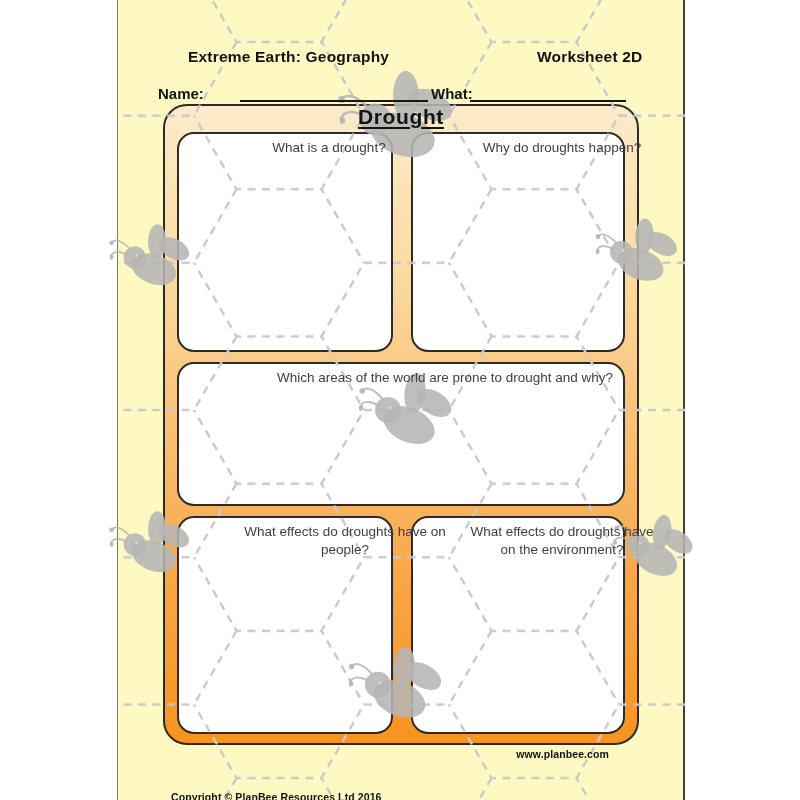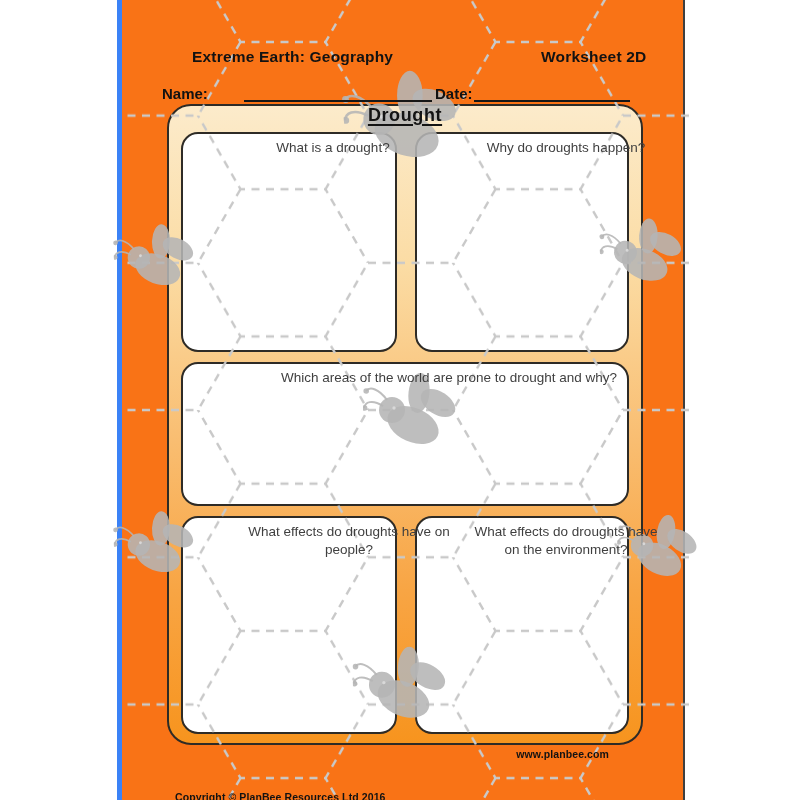--- a/index.html
+++ b/index.html
@@ -1,19 +1,19 @@
 <!DOCTYPE html>
 <html><head>
 <meta charset="utf-8">
 <style>
   html,body{margin:0;padding:0;background:#ffffff;}
   .canvas{position:relative;width:800px;height:800px;background:#ffffff;overflow:hidden;
           font-family:"Liberation Sans",sans-serif;color:#121212;}
-  .page{position:absolute;left:117px;top:0;width:568px;height:800px;background:#f97316;
-        border-left:5px solid #3b82f6;border-right:2px solid #3f3f3f;box-sizing:border-box;}
+  .page{position:absolute;left:117px;top:0;width:568px;height:800px;background:#fef9c3;
+        border-left:1px solid #3b82f6;border-right:2px solid #3f3f3f;box-sizing:border-box;}
 
   
   .layer-bg{z-index:1}
 
   
   .hdr{position:absolute;font-weight:bold;font-size:15.5px;letter-spacing:.2px;z-index:5;}
   .hdr-left{left:70px;top:48px;}
   .hdr-right{left:403px;top:48px;margin-left:16px;}
   .fieldlabel{position:absolute;font-weight:bold;font-size:15px;z-index:5;}
   .name-label{left:40px;top:85px;}
@@ -24,21 +24,21 @@
   .footer{position:absolute;top:748px;font-weight:bold;font-size:10.5px;z-index:5;letter-spacing:.1px;}
   .footer-left{left:53px;margin-top:43px;}
   .footer-right{right:74px;}
 
   
   .frame{position:absolute;left:45px;top:104px;width:476px;height:641px;box-sizing:border-box;
          border:2.5px solid #2e2b26;border-radius:24px;
          background:linear-gradient(180deg,#fcebcb 0%,#fbdca4 25%,#f9be72 52%,#f8a544 76%,#f7941e 100%);
          z-index:1;}
   .sheet-title{position:absolute;left:45px;top:105px;width:476px;text-align:center;z-index:5;
-         font-size:18px;font-weight:bold;letter-spacing:.6px;color:#141414;
+         font-size:21px;font-weight:bold;letter-spacing:.6px;color:#141414;
          text-decoration:underline;text-decoration-thickness:2px;text-underline-offset:3px;}
 
   .abox{position:absolute;box-sizing:border-box;background:#ffffff;border:2px solid #2e2b26;
         border-radius:17px;z-index:2;}
   .box-q1{left:59px;top:132px;width:216px;height:220px;}
   .box-q2{left:293px;top:132px;width:214px;height:220px;}
   .box-q3{left:59px;top:362px;width:448px;height:144px;}
   .box-q4{left:59px;top:516px;width:216px;height:218px;}
   .box-q5{left:293px;top:516px;width:214px;height:218px;}
   .qtext{position:absolute;text-align:center;z-index:5;font-size:13.5px;line-height:1.35;color:#3f3f3f;margin-left:44px;}
@@ -124,21 +124,21 @@
       </svg>
     <svg class="bee bee-bottom" viewBox="0 0 100 100">
         <use href="#beeshape"></use>
       </svg>
 
     <div class="hdr hdr-left">Extreme Earth: Geography</div>
     <div class="hdr hdr-right">Worksheet 2D</div>
 
     <div class="fieldlabel name-label">Name:</div>
     <div class="writeline name-line"></div>
-    <div class="fieldlabel date-label">Date:</div>
+    <div class="fieldlabel date-label">What:</div>
     <div class="writeline date-line"></div>
 
     <div class="sheet-title">Drought</div>
 
     <div class="qtext qt1">What is a drought?</div>
     <div class="qtext qt2">Why do droughts happen?</div>
     <div class="qtext qt3">Which areas of the world are prone to drought and why?</div>
     <div class="qtext qt4">What effects do droughts have on people?</div>
     <div class="qtext qt5">What effects do droughts have on the environment?</div>
 

